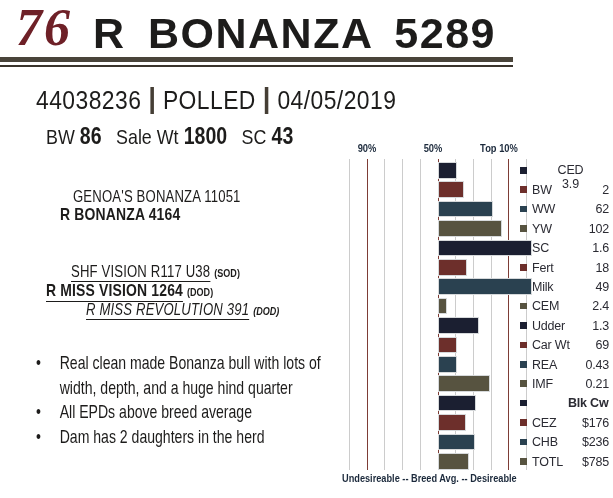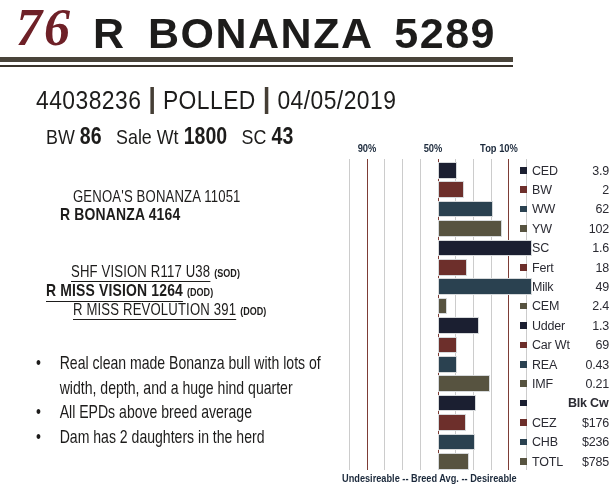--- a/index.html
+++ b/index.html
@@ -31,21 +31,21 @@
   .sval{font-size:23px;line-height:27px;font-weight:700;color:var(--ink);margin-right:17px;}
 
   
   .ped{position:absolute;white-space:nowrap;}
   .ped .inner{transform:scaleX(0.82);transform-origin:0 0;display:inline-block;white-space:nowrap;}
   .pname{font-size:16px;line-height:19px;letter-spacing:0.2px;color:var(--ink);}
   .ptag{font-size:11px;font-weight:700;margin-left:5px;color:var(--ink);}
   .ped.bold .pname{font-size:17px;font-weight:700;}
   .ped.u .pname{border-bottom:1.5px solid var(--ink);padding-bottom:1px;}
   .p0{left:73px;top:187px;} .p1{left:60px;top:205px;} .p2{left:71px;top:224px;}
-  .p3{left:71px;top:262px;} .p4{left:46px;top:281px;} .p5{left:73px;top:300px;}
+  .p3{left:71px;top:262px;} .p4{left:46px;top:281px;} .p5{left:86px;top:300px;font-style:italic;}
 
   
   .notes{position:absolute;left:36px;top:351px;margin:0;padding:0;list-style:none;
          transform:scaleX(0.74);transform-origin:0 0;width:420px;}
   .notes li{display:flex;margin:0 0 0 0;}
   .notes .dot{width:12px;flex:0 0 12px;font-size:19px;line-height:24.5px;margin-right:20px;color:var(--ink);}
   .notes .ntext{width:390px;font-size:19px;line-height:24.5px;color:var(--ink);}
 
   
   .axis-label{position:absolute;top:142px;width:60px;text-align:center;font-size:11px;
@@ -128,21 +128,21 @@
       <div class="gline" style="left: 88.6px; background: rgb(125, 61, 54);"></div>
       <div class="gline" style="left: 106.32px; background: rgb(204, 204, 204);"></div>
       <div class="gline" style="left: 124.04px; background: rgb(204, 204, 204);"></div>
       <div class="gline" style="left: 141.76px; background: rgb(204, 204, 204);"></div>
       <div class="gline" style="left: 159.48px; background: rgb(125, 61, 54);"></div>
       <div class="gline" style="left: 177.2px; background: rgb(204, 204, 204);"></div>
     </div>
   <div id="chart-rows">
       <div class="lsq" style="left: 520px; top: 167px; background: rgb(27, 31, 49);"></div>
       <div class="bar" style="left: 439px; top: 163px; width: 17px; height: 14.5px; background: rgb(27, 31, 49);"></div>
-      <div class="lrow" style="left: 532px; top: 163px;">
+      <div class="lrow" style="left: 532px; top: 163px; flex-direction: column;">
         <span class="llabel">CED</span>
         <span class="lvalue">3.9</span>
       </div>
       <div class="lsq" style="left: 520px; top: 186.4px; background: rgb(109, 47, 43);"></div>
       <div class="bar" style="left: 439px; top: 182.4px; width: 24px; height: 14.5px; background: rgb(109, 47, 43);"></div>
       <div class="lrow" style="left: 532px; top: 182.4px;">
         <span class="llabel">BW</span>
         <span class="lvalue">2</span>
       </div>
       <div class="lsq" style="left: 520px; top: 205.8px; background: rgb(42, 65, 80);"></div>

